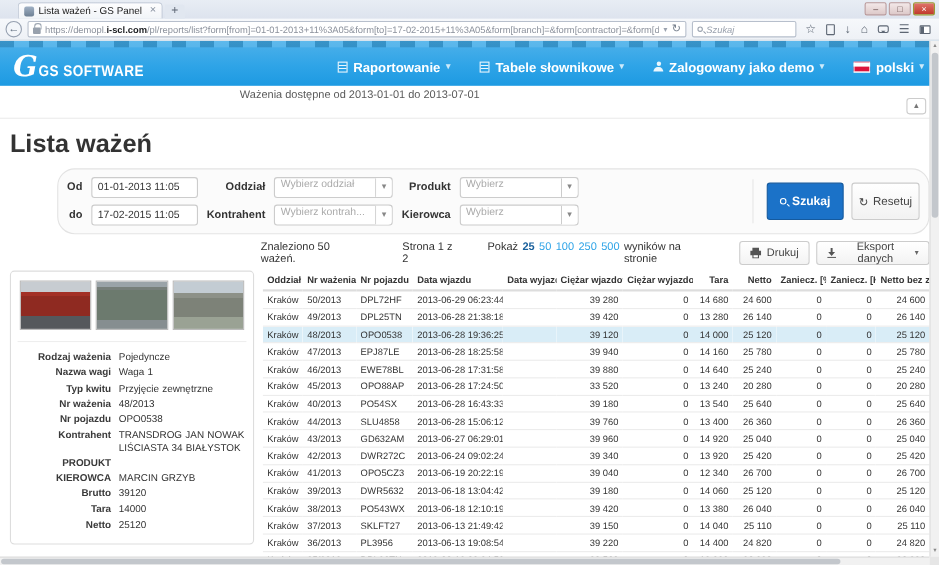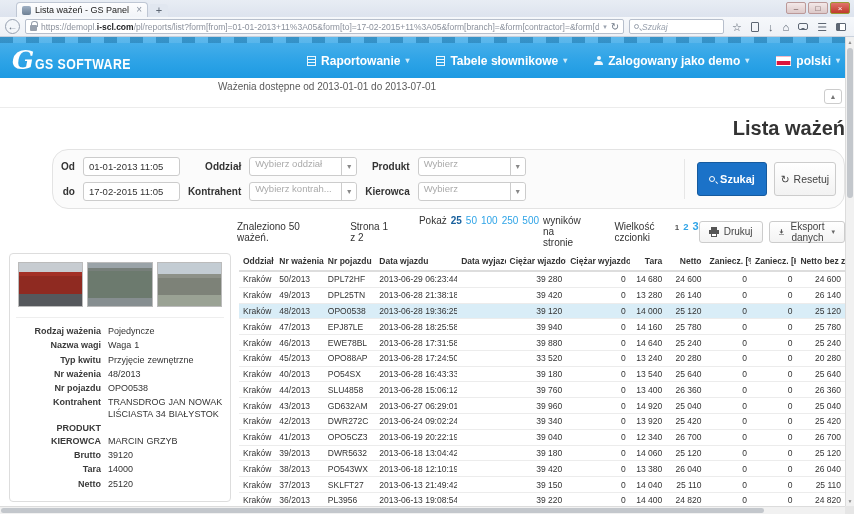--- a/index.html
+++ b/index.html
@@ -66,21 +66,21 @@
   .ic-user:before { content:""; position:absolute; top:0; left:2.5px; width:4px; height:4px; border-radius:50%; background:#eaf6fd; }
   .ic-user:after { content:""; position:absolute; bottom:0; left:0; width:9px; height:4px; border-radius:4px 4px 0 0; background:#eaf6fd; }
   .ic-flag { width:15px; height:10px; border:1px solid rgba(255,255,255,.7);
     background:linear-gradient(#fff 0 50%, #dc143c 50% 100%); }
 
   .demo-strip { height:30px; padding:3px 0 0 218px; background:#fff; border-bottom:1px solid #ececec; }
   .demo-title { font-size:10px; font-weight:bold; color:#4a4a4a; }
   .demo-sub { font-size:10px; color:#5a5a5a; }
 
   .content { padding:0 9px; position:relative; }
-  .page-title { font-size:20px; font-weight:bold; color:#333; padding:9px 0 9px 0;text-align:right; }
+  .page-title { font-size:23px; font-weight:bold; color:#333; padding:9px 0 9px 0; }
   .collapse-btn { position:absolute; right:12px; top:-19px; width:18px; height:15px; background:#fff;
     border:1px solid #ccc; border-radius:3px; color:#777; font-size:7px; line-height:13px; text-align:center; }
 
   .filter-card { border:1px solid #e3e3e3; background:#fbfbfb; border-radius:16px; padding:7px 8px; display:flex; align-items:center;margin-left:43px; }
   .filter-grid { display:grid; grid-template-columns:auto auto auto auto auto auto; gap:6px 8px; align-items:center; }
   .flabel { font-size:10px; font-weight:bold; color:#333; text-align:right; }
   .finput { width:97px; height:19px; border:1px solid #ccc; border-radius:3px; background:#fff;
     font-size:9.5px; color:#333; padding:0 5px; display:flex; align-items:center; }
   .fselect { width:108px; height:19px; border:1px solid #ccc; border-radius:3px; background:#fff;
     font-size:9.5px; color:#aaa; display:flex; align-items:flex-start; }
@@ -265,28 +265,20 @@
         <span class="show-group">
           <span>Pokaż</span>
           <span id="page-sizes" style="display:flex;gap:4px;">
               <a class="plink active" href="#">25</a>
               <a class="plink" href="#">50</a>
               <a class="plink" href="#">100</a>
               <a class="plink" href="#">250</a>
               <a class="plink" href="#">500</a>
             </span>
           <span>wyników na stronie</span>
-        </span>
-        <span class="fs-group">
-          <span>Wielkość czcionki</span>
-          <span id="font-sizes" style="display:flex;gap:4px;align-items:baseline;">
-              <a class="plink fs-1 active" href="#">1</a>
-              <a class="plink fs-2" href="#">2</a>
-              <a class="plink fs-3" href="#">3</a>
-            </span>
         </span>
         <span class="list-actions">
           <button class="btn-tool">
             <svg width="10" height="10" viewBox="0 0 10 10">
                 <path d="M2 0h6v3H2zM0 3h10v4H8v3H2V7H0z" fill="#555"></path>
                 <rect x="3" y="7" width="4" height="2" fill="#fff"></rect>
               </svg>
             <span>Drukuj</span>
           </button>
           <button class="btn-tool">

